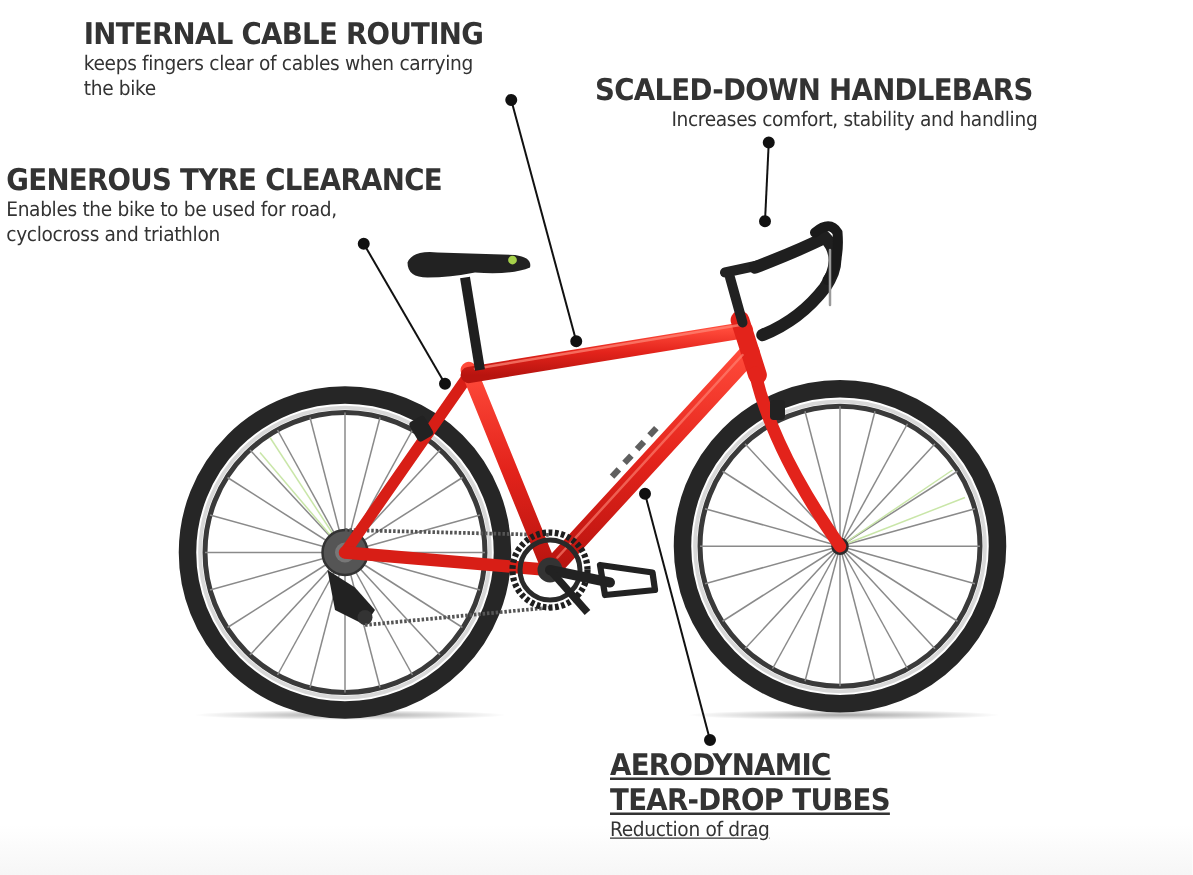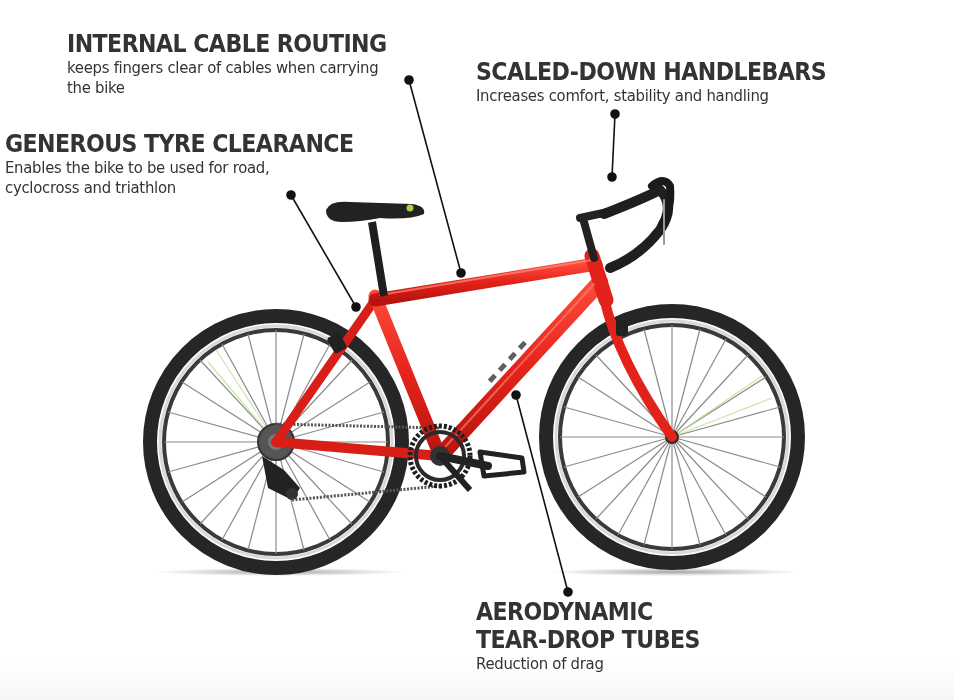--- a/index.html
+++ b/index.html
@@ -24,24 +24,24 @@
     .callout .desc {
       font-family: "DejaVu Sans", sans-serif;
       font-size: 16px;
       line-height: 20px;
       color: #333333;
       letter-spacing: -0.3px;
       white-space: nowrap;
       transform: scaleX(0.93);
       transform-origin: left top;
     }
-    #c-cable { left: 67px; top: 30px; }
-    #c-handlebars { left: 476px; top: 58px; }
+    #c-cable { left: 67px; top: 13px; }
+    #c-handlebars { left: 476px; top: 58px; text-align: right; }
     #c-tyre { left: 5px; top: 130px; }
-    #c-aero { left: 476px; top: 598px; }
+    #c-aero { left: 488px; top: 598px; text-decoration: underline; }
     #c-aero .title { line-height: 28px; }
     svg.art { position: absolute; left: 0; top: 0; }
   </style>
 </head>
 <body>
 
 <svg class="art" width="954" height="700" viewBox="0 0 954 700" xmlns="http://www.w3.org/2000/svg">
   <defs>
     <radialGradient id="shadow" cx="0.5" cy="0.5" r="0.5">
       <stop offset="0" stop-color="#000" stop-opacity="0.35"></stop>

